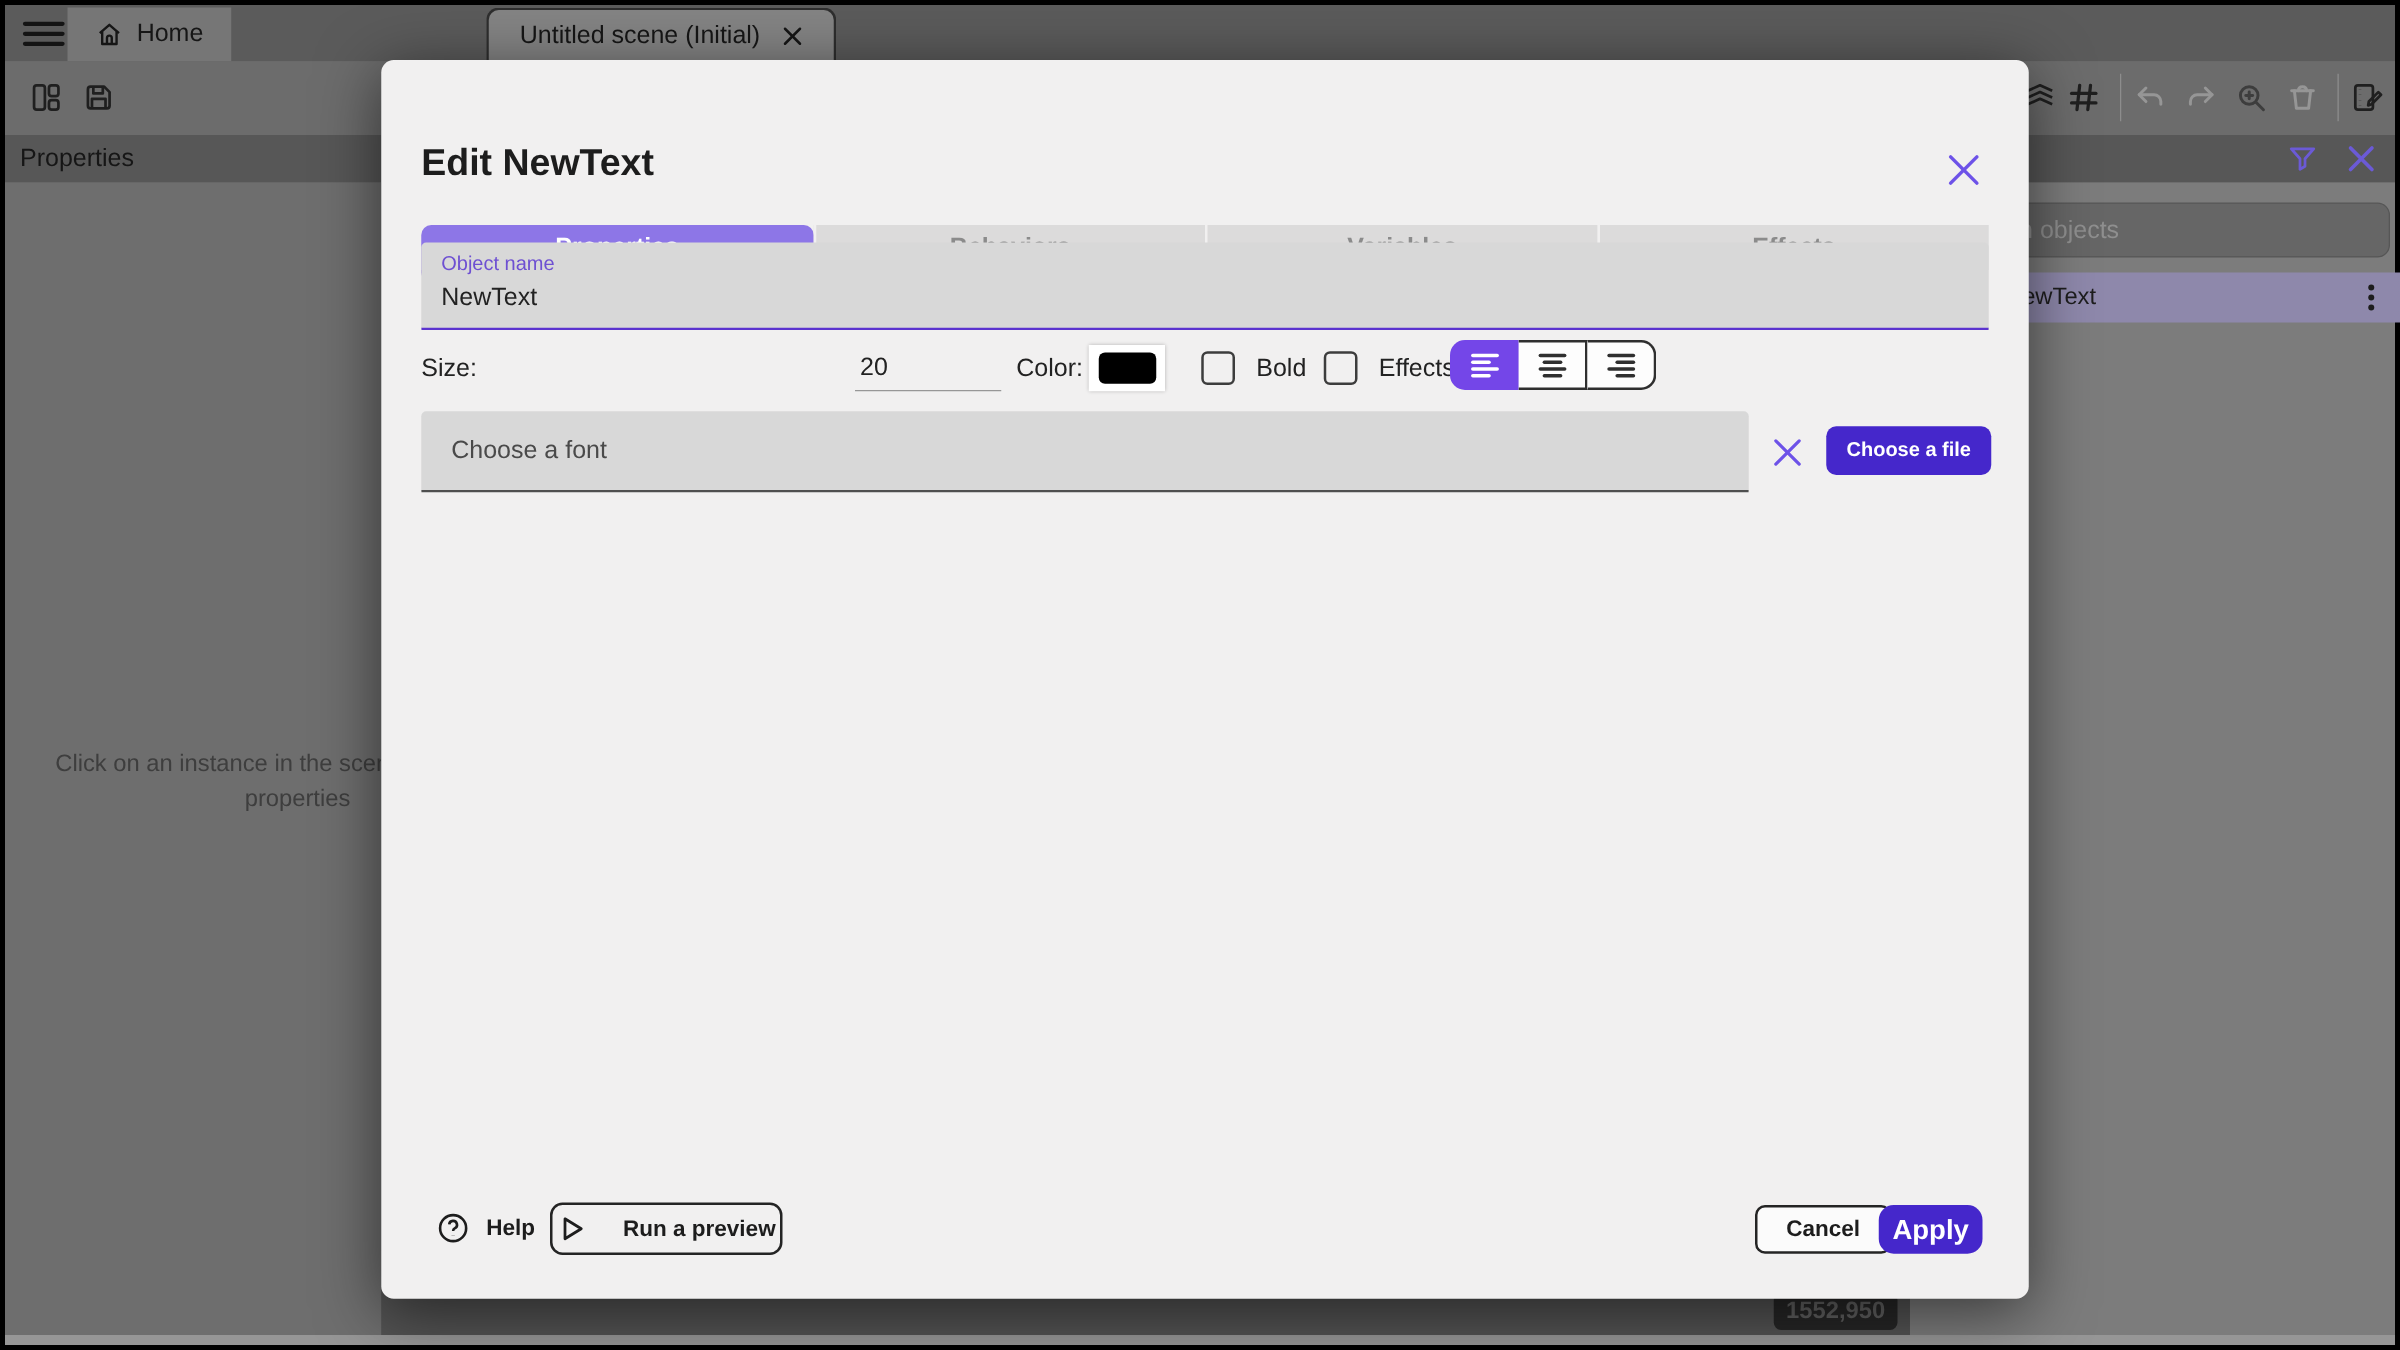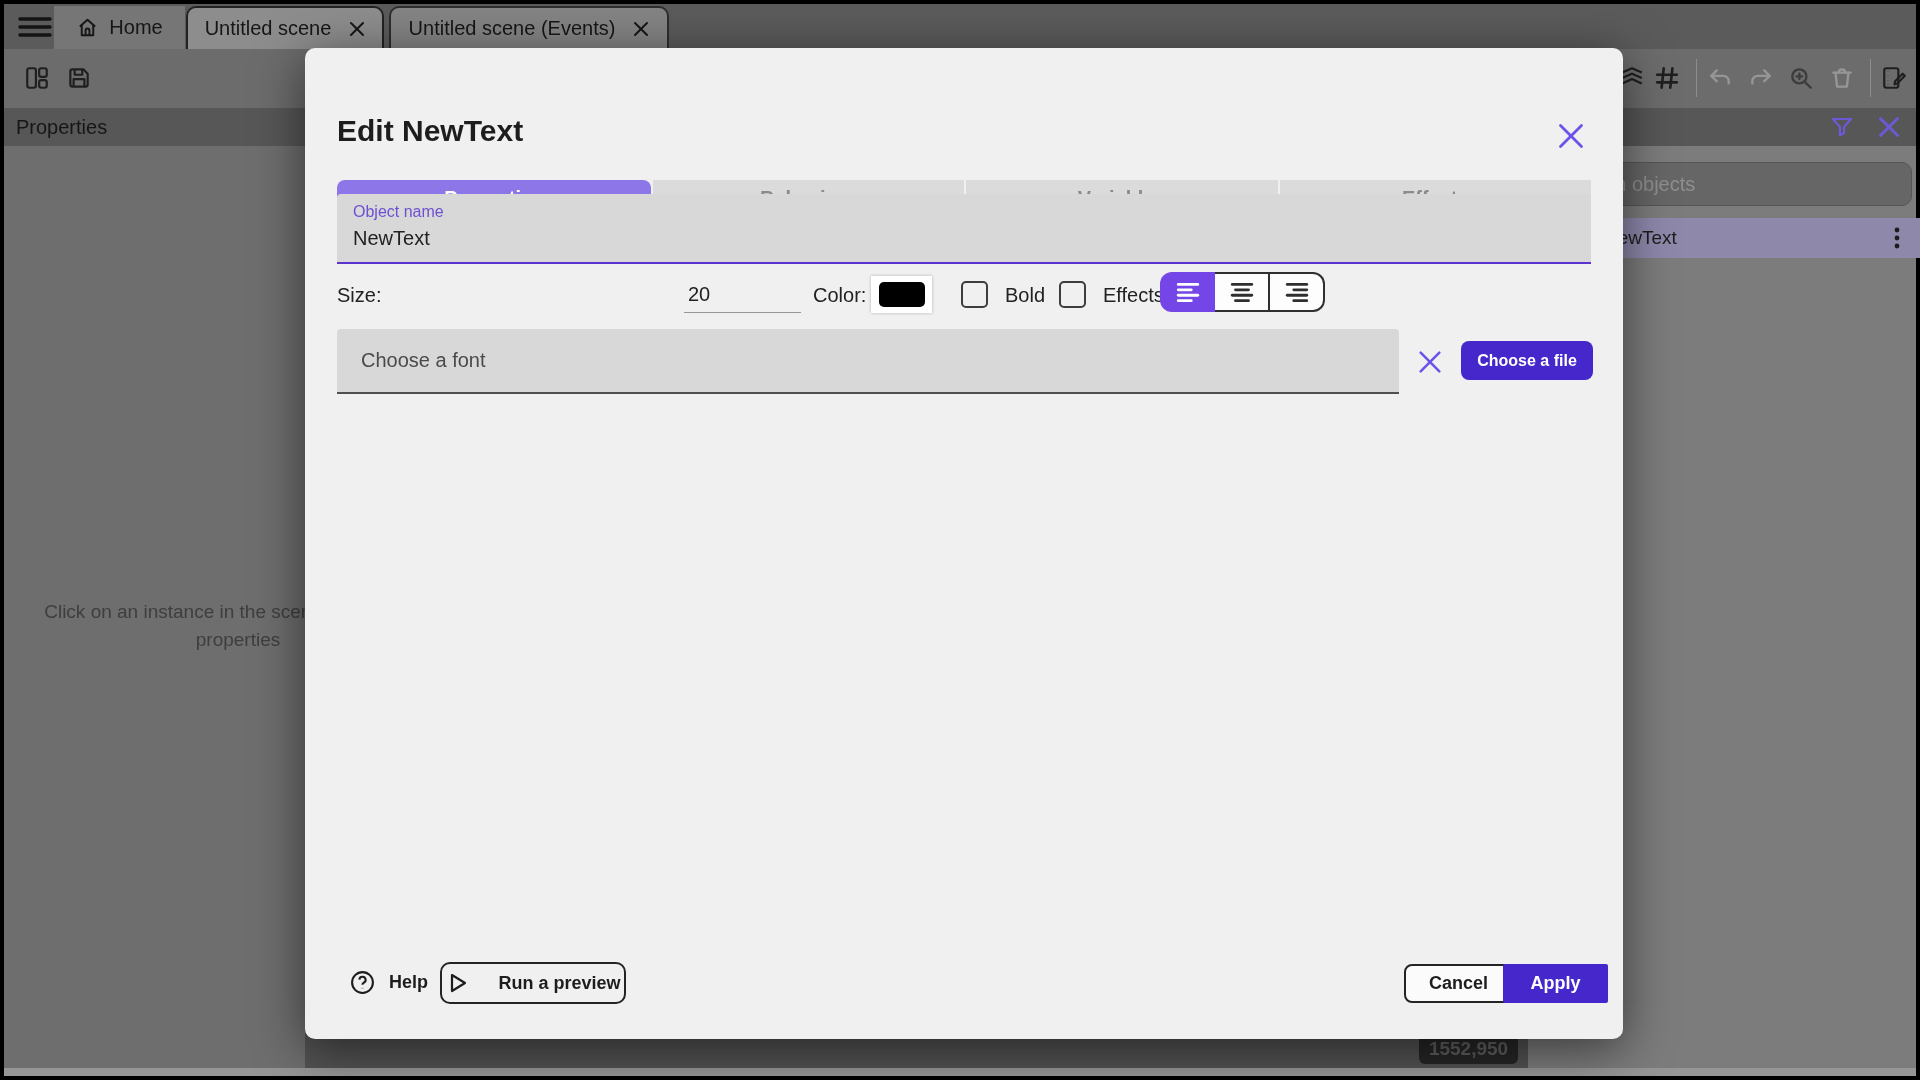--- a/index.html
+++ b/index.html
@@ -108,23 +108,23 @@
                gap:14px; color:#1d1d1d; }
   .help-label { font-size:18px; font-weight:bold; }
   .run-preview { position:absolute; left:135px; top:914px; width:186px; height:42px;
                  border:2px solid #242424; border-radius:10px; display:flex;
                  align-items:center; justify-content:center; gap:29px; color:#1d1d1d;
                  font-size:18px; font-weight:bold; background:transparent; }
   .cancel-btn { position:absolute; left:1099px; top:916px; width:109px; height:39px;
                 background:#fbfbfb; border:2px solid #242424; border-radius:8px;
                 color:#1d1d1d; font-size:18px; font-weight:bold; display:flex;
                 align-items:center; justify-content:center; }
-  .apply-btn { position:absolute; left:1198px; top:916px; width:105px; height:39px;
-               background:#4527cb; border:none; border-radius:2px; color:#fff;
-               font-size:18px; font-weight:bold; display:flex; align-items:center;
+  .apply-btn { position:absolute; left:1198px; top:916px; width:83px; height:39px;
+               background:#4527cb; border:none; border-radius:12px; color:#fff;
+               font-size:22px; font-weight:bold; display:flex; align-items:center;
                justify-content:center; }
 </style>
 </head>
 <body>
 
 <div class="screen">
 
   <div class="abs topbar">
     <div class="abs" style="left:14px;top:11px;width:34px;height:24px;color:#141414;">
       <svg viewBox="0 0 34 24" width="34" height="24" stroke="currentColor" stroke-width="3.4" stroke-linecap="round">
@@ -136,31 +136,22 @@
     <div class="abs home-tab">
       <span>
         <svg viewBox="0 0 24 24" width="23" height="23" fill="none" stroke="currentColor" stroke-width="2" stroke-linejoin="round">
           <path d="M4 11 L12 4 L20 11"></path>
             <path d="M6 9.5 V20 H18 V9.5"></path>
             <path d="M10 20 v-5 a2 2 0 0 1 4 0 v5"></path>
         </svg>
       </span>
       <span>Home</span>
     </div>
-    <div class="abs scene-tab">
-      <span>Untitled scene</span>
-      <span>
-        <svg viewBox="0 0 16 16" width="16" height="16" stroke="currentColor" stroke-width="2" stroke-linecap="round">
-          <line x1="2" y1="2" x2="14" y2="14"></line>
-            <line x1="14" y1="2" x2="2" y2="14"></line>
-        </svg>
-      </span>
-    </div>
     <div class="abs events-tab">
-      <span>Untitled scene (Events)</span>
+      <span>Untitled scene (Initial)</span>
       <span>
         <svg viewBox="0 0 16 16" width="16" height="16" stroke="currentColor" stroke-width="2" stroke-linecap="round">
           <line x1="2" y1="2" x2="14" y2="14"></line>
             <line x1="14" y1="2" x2="2" y2="14"></line>
         </svg>
       </span>
     </div>
   </div>
 
   <div class="abs toolbar">

